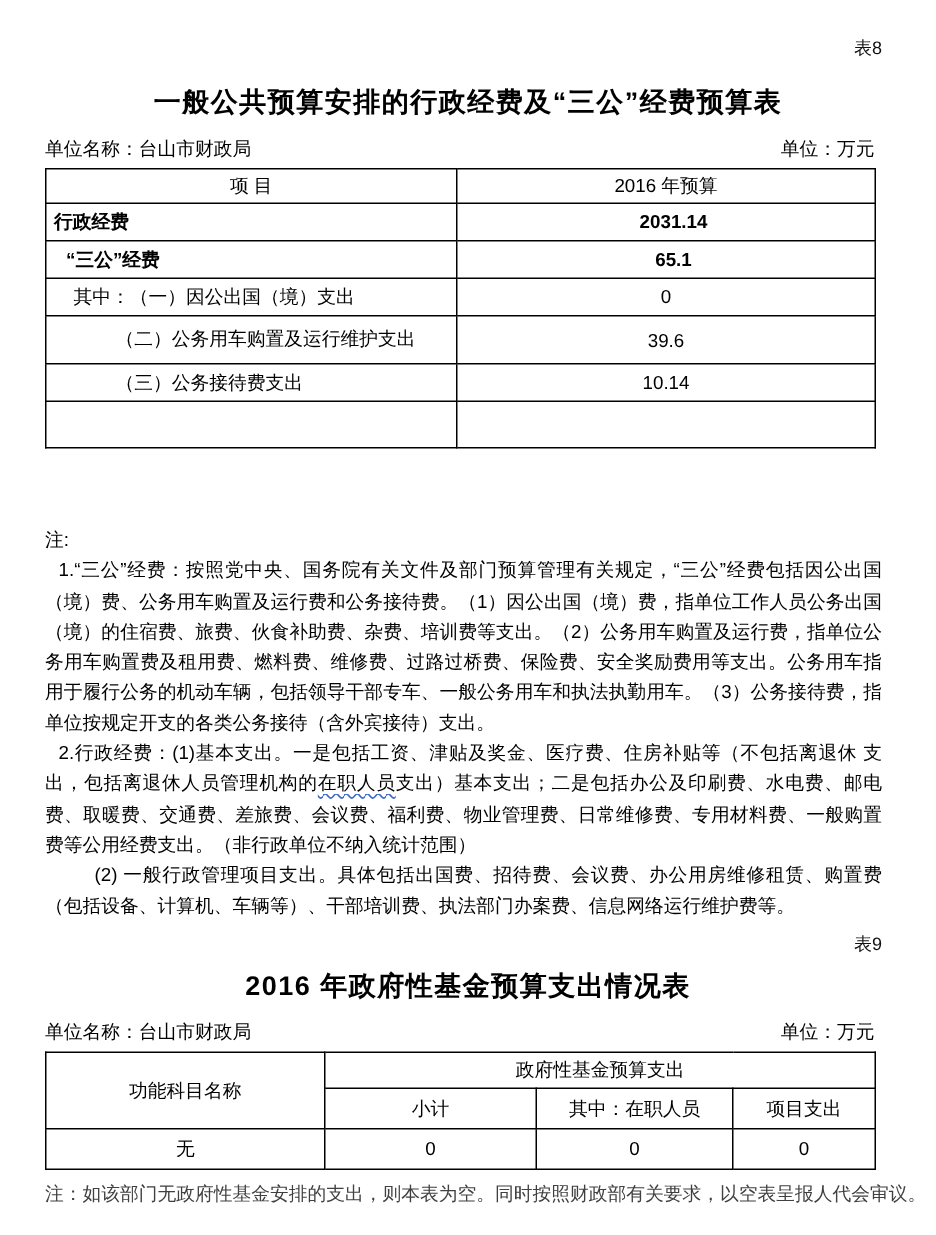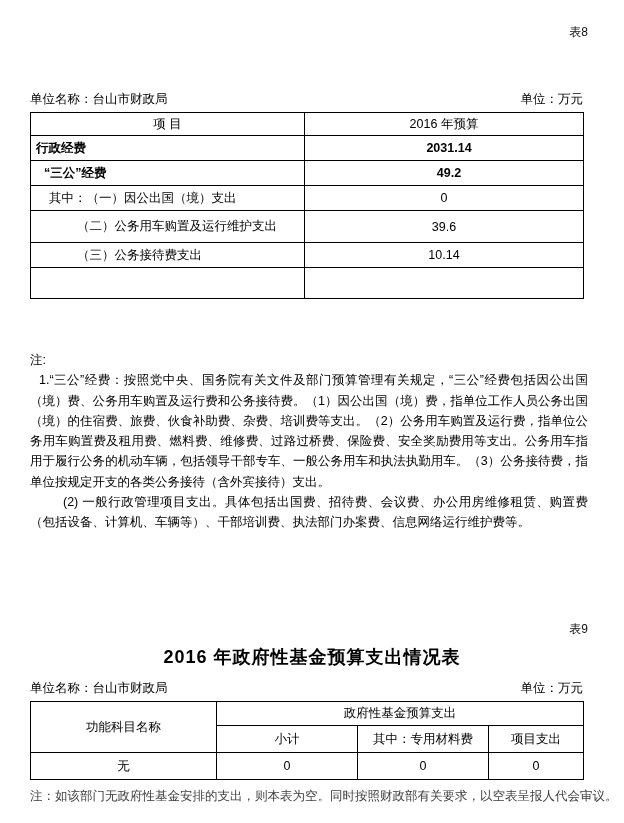--- a/index.html
+++ b/index.html
@@ -68,20 +68,21 @@
     white-space: nowrap;
   }
 </style>
 </head>
 <body>
 
 <div class="page">
 
   <div class="table-tag" style="top:24px;">表8</div>
 
+  <div class="doc-title" style="top:56px;">一般公共预算安排的行政经费及“三公”经费预算表</div>
 
   <div class="meta-row" style="top:91px;">
     <span>单位名称：台山市财政局</span>
     <span>单位：万元</span>
   </div>
 
   <table class="budget" style="top:112px; width:553px;">
     <colgroup>
         <col style="width:274px">
         <col style="width:279px">
@@ -90,21 +91,21 @@
         <tr style="height:23px;margin-top:48px;">
       <td class="c">项 目</td>
       <td class="c">2016 年预算</td>
     </tr>
     <tr style="height:25px;" class="bold">
       <td class="ind-0">行政经费</td>
       <td class="c">2031.14</td>
     </tr>
     <tr style="height:25px;" class="bold">
       <td class="ind-1">“三公”经费</td>
-      <td class="c">49.2</td>
+      <td class="c">65.1</td>
     </tr>
     <tr style="height:25px;">
       <td class="ind-2">其中：（一）因公出国（境）支出</td>
       <td class="c">0</td>
     </tr>
     <tr style="height:32px;">
       <td class="ind-3">（二）公务用车购置及运行维护支出</td>
       <td class="c">39.6</td>
     </tr>
     <tr style="height:25px;">
@@ -114,20 +115,21 @@
     <tr style="height:31px;">
       <td class="ind-0"></td>
       <td class="c"></td>
     </tr>
   </tbody>
     </table>
 
   <div class="notes" style="top:350px;">
     <p>注:</p>
     <p class="p-ind">1.“三公”经费：按照党中央、国务院有关文件及部门预算管理有关规定，“三公”经费包括因公出国（境）费、公务用车购置及运行费和公务接待费。（1）因公出国（境）费，指单位工作人员公务出国（境）的住宿费、旅费、伙食补助费、杂费、培训费等支出。（2）公务用车购置及运行费，指单位公务用车购置费及租用费、燃料费、维修费、过路过桥费、保险费、安全奖励费用等支出。公务用车指用于履行公务的机动车辆，包括领导干部专车、一般公务用车和执法执勤用车。（3）公务接待费，指单位按规定开支的各类公务接待（含外宾接待）支出。</p>
+    <p class="p-ind"><span>2.行政经费：(1)基本支出。一是包括工资、津贴及奖金、医疗费、住房补贴等（不包括离退休 支出，包括离退休人员管理机构的</span><span class="wavy">在职人员</span><span>支出）基本支出；二是包括办公及印刷费、水电费、邮电费、取暖费、交通费、差旅费、会议费、福利费、物业管理费、日常维修费、专用材料费、一般购置费等公用经费支出。（非行政单位不纳入统计范围）</span></p>
     <p class="p-ind2">(2) 一般行政管理项目支出。具体包括出国费、招待费、会议费、办公用房维修租赁、购置费（包括设备、计算机、车辆等）、干部培训费、执法部门办案费、信息网络运行维护费等。</p>
   </div>
 
   <div class="table-tag" style="top:621px;">表9</div>
 
   <div class="doc-title" style="top:645px;">2016 年政府性基金预算支出情况表</div>
 
   <div class="meta-row" style="top:680px;">
     <span>单位名称：台山市财政局</span>
     <span>单位：万元</span>
@@ -140,21 +142,21 @@
         <col style="width:131px">
         <col style="width:95px">
     </colgroup>
     <tbody>
         <tr style="height:24px;">
       <td class="c" rowspan="2">功能科目名称</td>
       <td class="c" colspan="3">政府性基金预算支出</td>
     </tr>
     <tr style="height:27px;">
       <td class="c">小计</td>
-      <td class="c">其中：专用材料费</td>
+      <td class="c">其中：在职人员</td>
       <td class="c">项目支出</td>
     </tr>
     <tr style="height:27px;">
       <td class="c">无</td>
       <td class="c">0</td>
       <td class="c">0</td>
       <td class="c">0</td>
     </tr>
   </tbody>
     </table>

